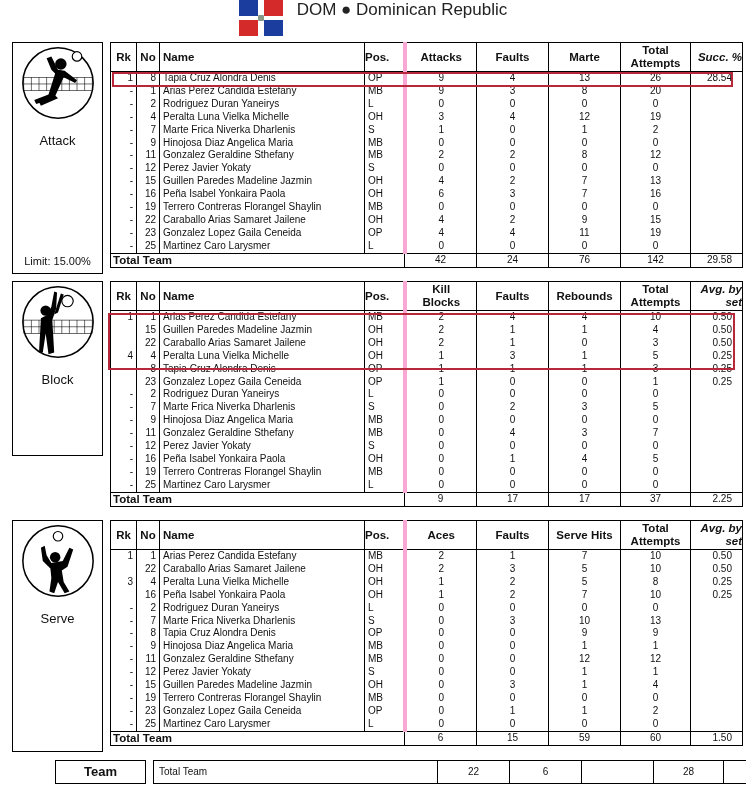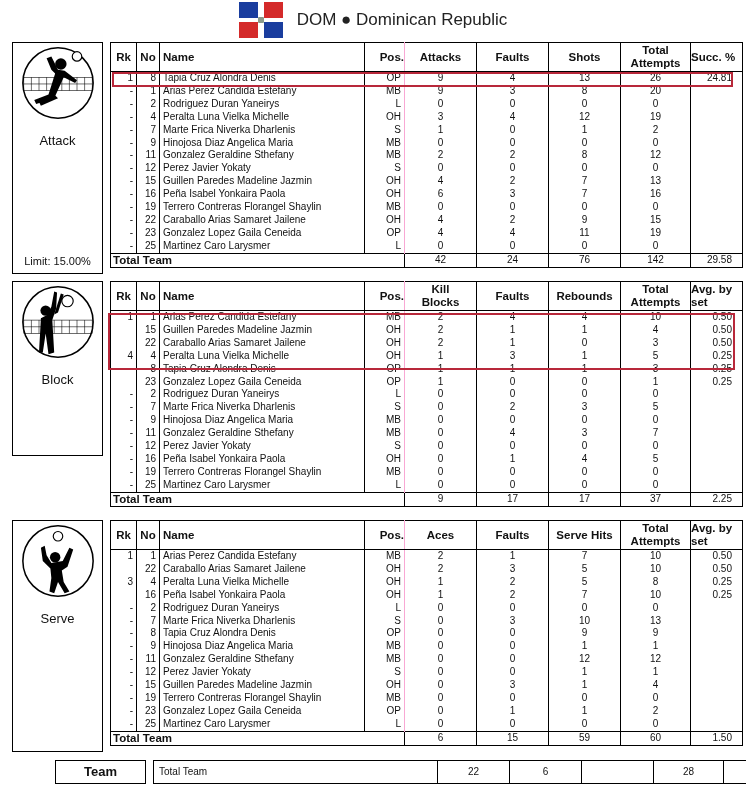--- a/index.html
+++ b/index.html
@@ -1,39 +1,39 @@
 <!DOCTYPE html>
 <html><head>
 <meta charset="utf-8">
 <style>
   * { box-sizing: border-box; margin: 0; padding: 0; }
   body { width: 746px; height: 795px; background: #fff; font-family: "Liberation Sans", sans-serif; color: #111; position: relative; overflow: hidden; }
-  .header { position: absolute; left: 0; top: 0; width: 746px; height: 40px; display: flex; align-items: center; justify-content: center; }
+  .header { position: absolute; left: 0; top: 0; width: 746px; height: 40px; display: flex; align-items: flex-start; justify-content: center; }
   .flag { width: 44px; height: 36px; position: relative; margin-right: 14px; }
   .flag div { position: absolute; }
   .title { font-size: 17px; color: #222; }
   .section { position: absolute; left: 0; width: 746px; }
   .side { position: absolute; left: 12px; top: 0; width: 91px; border: 1px solid #000; text-align: center; }
   .side .icon { width: 76px; height: 76px; margin: 2px auto 0; display: block; }
   .side .label { font-weight: normal; font-size: 13px; margin-top: 12px; }
   .side .limit { position: absolute; bottom: 6px; left: 0; right: 0; font-size: 11px; }
   table { position: absolute; left: 110px; top: 0; width: 625px; border-collapse: collapse; font-size: 10px; table-layout: fixed; }
   th { font-size: 11.5px; font-weight: bold; height: 29px; line-height: 13px; border-bottom: 1px solid #000; vertical-align: middle; }
   td { height: 12.9px; line-height: 12.9px; padding: 0 3px; white-space: nowrap; overflow: hidden; }
   .tbl-wrap { border: 1.4px solid #000; }
   .c-rk { width: 26px; text-align: right; border-right: 1px solid #000; }
   .c-no { width: 23px; text-align: right; border-right: 1px solid #000; border-radius: 9px; }
   .c-name { width: 205px; text-align: left; border-right: 1px solid #000; }
-  .c-pos { width: 40px; text-align: right; border-right: 1px solid #f9a8d4; }
+  .c-pos { width: 40px; text-align: left; border-right: 4px solid #f9a8d4; }
   .c-n { width: 72px; text-align: center; border-right: 1px solid #000; }
   .c-n4 { width: 70px; text-align: center; border-right: 1px solid #000; }
   .c-last { width: 52px; text-align: right; padding-right: 10px; }
   th.c-name { padding-left: 3px; margin-left: 44px; }
   th.c-rk, th.c-no { text-align: center; }
-  th.c-last { text-align: left; padding-right: 0; }
+  th.c-last { text-align: right; padding-right: 0; font-style: italic; }
   tr.total td { border-top: 1px solid #000; font-weight: normal; }
   tr.total td.tlabel { font-weight: bold; font-size: 11.5px; text-align: left; padding-left: 2px; }
   .hl { position: absolute; border: 2.5px solid #b8283a; pointer-events: none; }
   .team-row { position: absolute; left: 0; top: 760px; width: 746px; height: 24px; margin-left: 43px; }
   .team-box { position: absolute; left: 12px; top: 0; width: 91px; height: 24px; border: 1px solid #000; text-align: center; font-weight: bold; font-size: 13px; line-height: 22px; }
   .team-tbl { position: absolute; left: 110px; top: 0; width: 625px; height: 24px; border: 1px solid #000; display: flex; font-size: 10px; }
   .team-tbl div { height: 22px; line-height: 22px; border-right: 1px solid #000; }
   .team-tbl div:last-child { border-right: none; }
 </style>
 </head>
@@ -76,36 +76,36 @@
   </div>
   <table class="tbl-wrap" id="attack-table">
     <thead>
       <tr>
         <th class="c-rk">Rk</th>
         <th class="c-no">No</th>
         <th class="c-name">Name</th>
         <th class="c-pos">Pos.</th>
         <th class="c-n">Attacks</th>
         <th class="c-n">Faults</th>
-        <th class="c-n">Shots</th>
+        <th class="c-n">Marte</th>
         <th class="c-n4">Total Attempts</th>
         <th class="c-last">Succ. %</th>
       </tr>
     </thead>
     <tbody>
         <tr>
           <td class="c-rk">1</td>
           <td class="c-no">8</td>
           <td class="c-name">Tapia Cruz Alondra Denis</td>
           <td class="c-pos">OP</td>
           <td class="c-n">9</td>
           <td class="c-n">4</td>
           <td class="c-n">13</td>
           <td class="c-n4">26</td>
-          <td class="c-last">24.81</td>
+          <td class="c-last">28.54</td>
         </tr>
         <tr>
           <td class="c-rk">-</td>
           <td class="c-no">1</td>
           <td class="c-name">Arias Perez Candida Estefany</td>
           <td class="c-pos">MB</td>
           <td class="c-n">9</td>
           <td class="c-n">3</td>
           <td class="c-n">8</td>
           <td class="c-n4">20</td>

